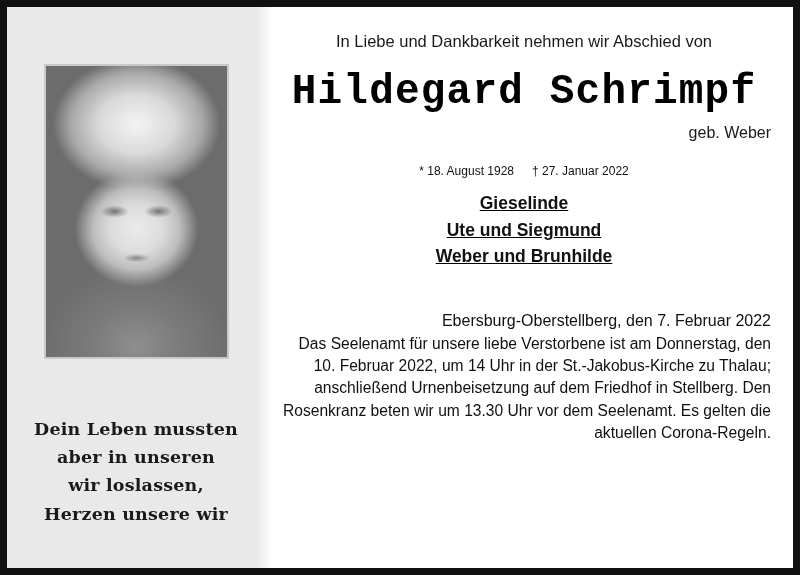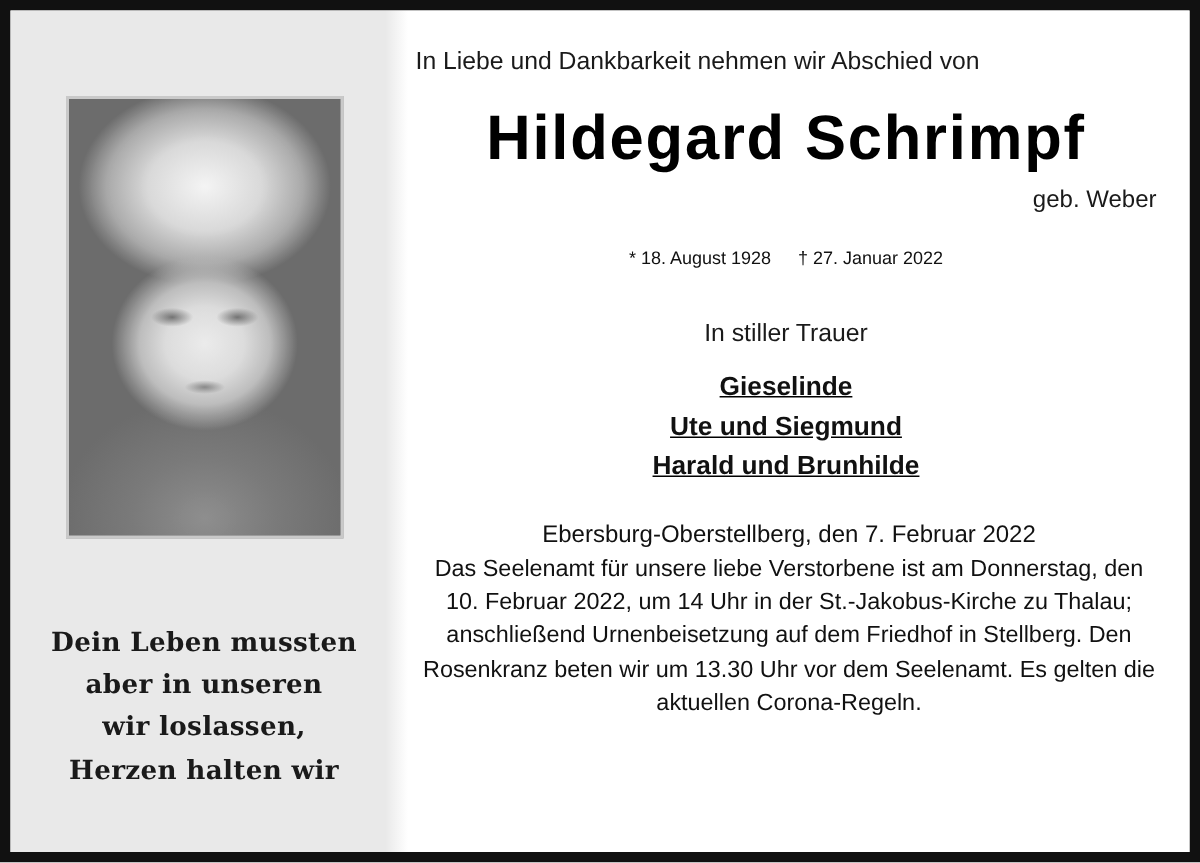--- a/index.html
+++ b/index.html
@@ -86,28 +86,28 @@
   
   .right-col {
     flex: 1 1 auto;
     position: relative;
     padding: 0 22px 0 12px;
     display: flex;
     flex-direction: column;
   }
   .lead {
     margin-top: 25px;
-    text-align: left;
+    text-align: center;
     font-size: 16.5px;
     color: #1a1a1a;
   }
   .name {
     margin-top: 18px;
     text-align: center;
-    font-family: Liberation Sans, sans-serif;
+    font-family: Liberation Mono, monospace;
     font-size: 41px;
     font-weight: bold;
     letter-spacing: 1.2px;
     color: #000000;
     font-style: normal;
     transform: scaleY(1.02);
   }
   .maiden {
     margin-top: 9px;
     text-align: right;
@@ -132,64 +132,63 @@
     text-align: center;
     text-decoration: underline;
   }
   .mourners div {
     font-size: 17.5px;
     font-weight: bold;
     line-height: 1.52;
     color: #111111;
   }
   .place-line {
-    margin-top: 24px;
+    margin-top: 42px;
     font-size: 16px;
     color: #111111;
-    text-align: center;
+    text-align: right;
     padding-left: 4px;
   }
   .body-text {
     margin-top: 3px;
     font-size: 15.6px;
     line-height: 1.43;
     color: #111111;
-    text-align: center;
+    text-align: right;
     padding-left: 4px;
   }
 </style>
 </head>
 <body>
 
 <div class="obituary">
   <div class="inner">
 
     <div class="left-col">
       <div class="portrait-frame">
         <div class="portrait"></div>
       </div>
       <div class="verse">
         <div>Dein Leben mussten</div>
         <div>aber in unseren</div>
         <div>wir loslassen,</div>
-        <div>Herzen halten wir</div>
+        <div>Herzen unsere wir</div>
       </div>
     </div>
 
     <div class="right-col">
       <div class="lead">In Liebe und Dankbarkeit nehmen wir Abschied von</div>
       <div class="name">Hildegard Schrimpf</div>
       <div class="maiden">geb. Weber</div>
       <div class="dates">
         <span>* 18. August 1928</span><span class="sep"></span><span>† 27. Januar 2022</span>
       </div>
-      <div class="mourn-head">In stiller Trauer</div>
       <div class="mourners">
         <div>Gieselinde</div>
         <div>Ute und Siegmund</div>
-        <div>Harald und Brunhilde</div>
+        <div>Weber und Brunhilde</div>
       </div>
       <div class="place-line">Ebersburg-Oberstellberg, den 7. Februar 2022</div>
       <div class="body-text">Das Seelenamt für unsere liebe Verstorbene ist am Donnerstag, den 10. Februar 2022, um 14 Uhr in der St.-Jakobus-Kirche zu Thalau; anschließend Urnenbeisetzung auf dem Friedhof in Stellberg. Den Rosenkranz beten wir um 13.30 Uhr vor dem Seelenamt. Es gelten die aktuellen Corona-Regeln.</div>
     </div>
 
   </div>
 </div>
 
 </body></html>

